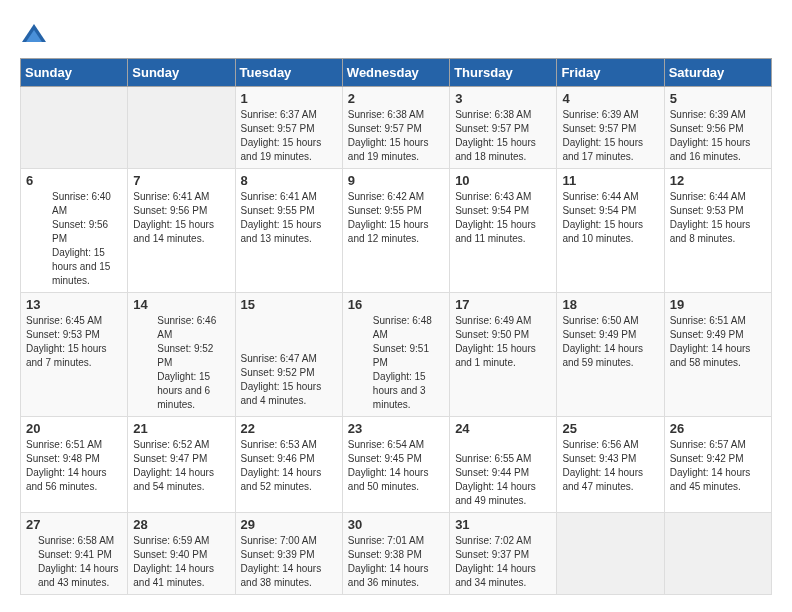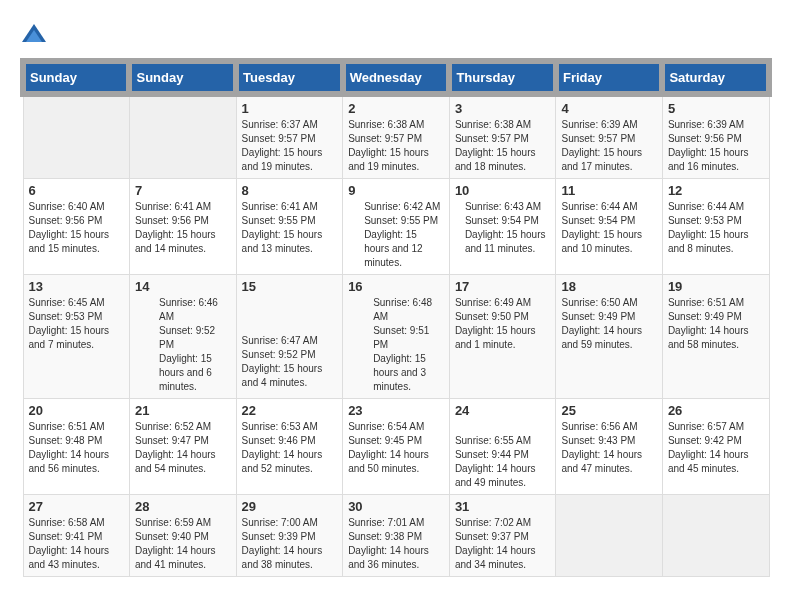--- a/index.html
+++ b/index.html
@@ -57,21 +57,21 @@
       border-collapse: collapse;
       border: 1px solid #ccc;
     }
     .calendar th {
       background-color: #2563a8;
       color: #fff;
       font-size: 13px;
       font-weight: bold;
       padding: 6px 4px;
       text-align: left;
-      border: 6px solid #a3a3a3;
+      border: 1px solid #a3a3a3;
       margin-top: 16px;
     }
     .calendar td {
       vertical-align: top;
       padding: 4px 5px;
       border: 1px solid #ddd;
       width: 107px;
       min-height: 80px;
       font-size: 11px;
       color: #333;
@@ -162,45 +162,45 @@
         <td>
           <span class="day-number">5</span>
           <div class="day-info" style="white-space: pre-line;">Sunrise: 6:39 AM
 Sunset: 9:56 PM
 Daylight: 15 hours and 16 minutes.</div>
         </td>
       </tr>
       <tr>
         <td>
           <span class="day-number">6</span>
-          <div class="day-info" style="white-space: pre-line;">Sunrise: 6:40 AM
+          <div class="day-info" style="white-space: pre-line; margin-left: 26px;">Sunrise: 6:40 AM
 Sunset: 9:56 PM
 Daylight: 15 hours and 15 minutes.</div>
         </td>
         <td>
           <span class="day-number">7</span>
           <div class="day-info" style="white-space: pre-line;">Sunrise: 6:41 AM
 Sunset: 9:56 PM
 Daylight: 15 hours and 14 minutes.</div>
         </td>
         <td>
           <span class="day-number">8</span>
           <div class="day-info" style="white-space: pre-line;">Sunrise: 6:41 AM
 Sunset: 9:55 PM
 Daylight: 15 hours and 13 minutes.</div>
         </td>
         <td>
           <span class="day-number">9</span>
-          <div class="day-info" style="white-space: pre-line; margin-left: 16px;">Sunrise: 6:42 AM
+          <div class="day-info" style="white-space: pre-line;">Sunrise: 6:42 AM
 Sunset: 9:55 PM
 Daylight: 15 hours and 12 minutes.</div>
         </td>
         <td>
           <span class="day-number">10</span>
-          <div class="day-info" style="white-space: pre-line; margin-left: 10px;">Sunrise: 6:43 AM
+          <div class="day-info" style="white-space: pre-line;">Sunrise: 6:43 AM
 Sunset: 9:54 PM
 Daylight: 15 hours and 11 minutes.</div>
         </td>
         <td>
           <span class="day-number">11</span>
           <div class="day-info" style="white-space: pre-line;">Sunrise: 6:44 AM
 Sunset: 9:54 PM
 Daylight: 15 hours and 10 minutes.</div>
         </td>
         <td>
@@ -294,21 +294,21 @@
         <td>
           <span class="day-number">26</span>
           <div class="day-info" style="white-space: pre-line;">Sunrise: 6:57 AM
 Sunset: 9:42 PM
 Daylight: 14 hours and 45 minutes.</div>
         </td>
       </tr>
       <tr>
         <td>
           <span class="day-number">27</span>
-          <div class="day-info" style="white-space: pre-line;">Sunrise: 6:58 AM
+          <div class="day-info" style="white-space: pre-line; margin-left: 12px;">Sunrise: 6:58 AM
 Sunset: 9:41 PM
 Daylight: 14 hours and 43 minutes.</div>
         </td>
         <td>
           <span class="day-number">28</span>
           <div class="day-info" style="white-space: pre-line;">Sunrise: 6:59 AM
 Sunset: 9:40 PM
 Daylight: 14 hours and 41 minutes.</div>
         </td>
         <td>

